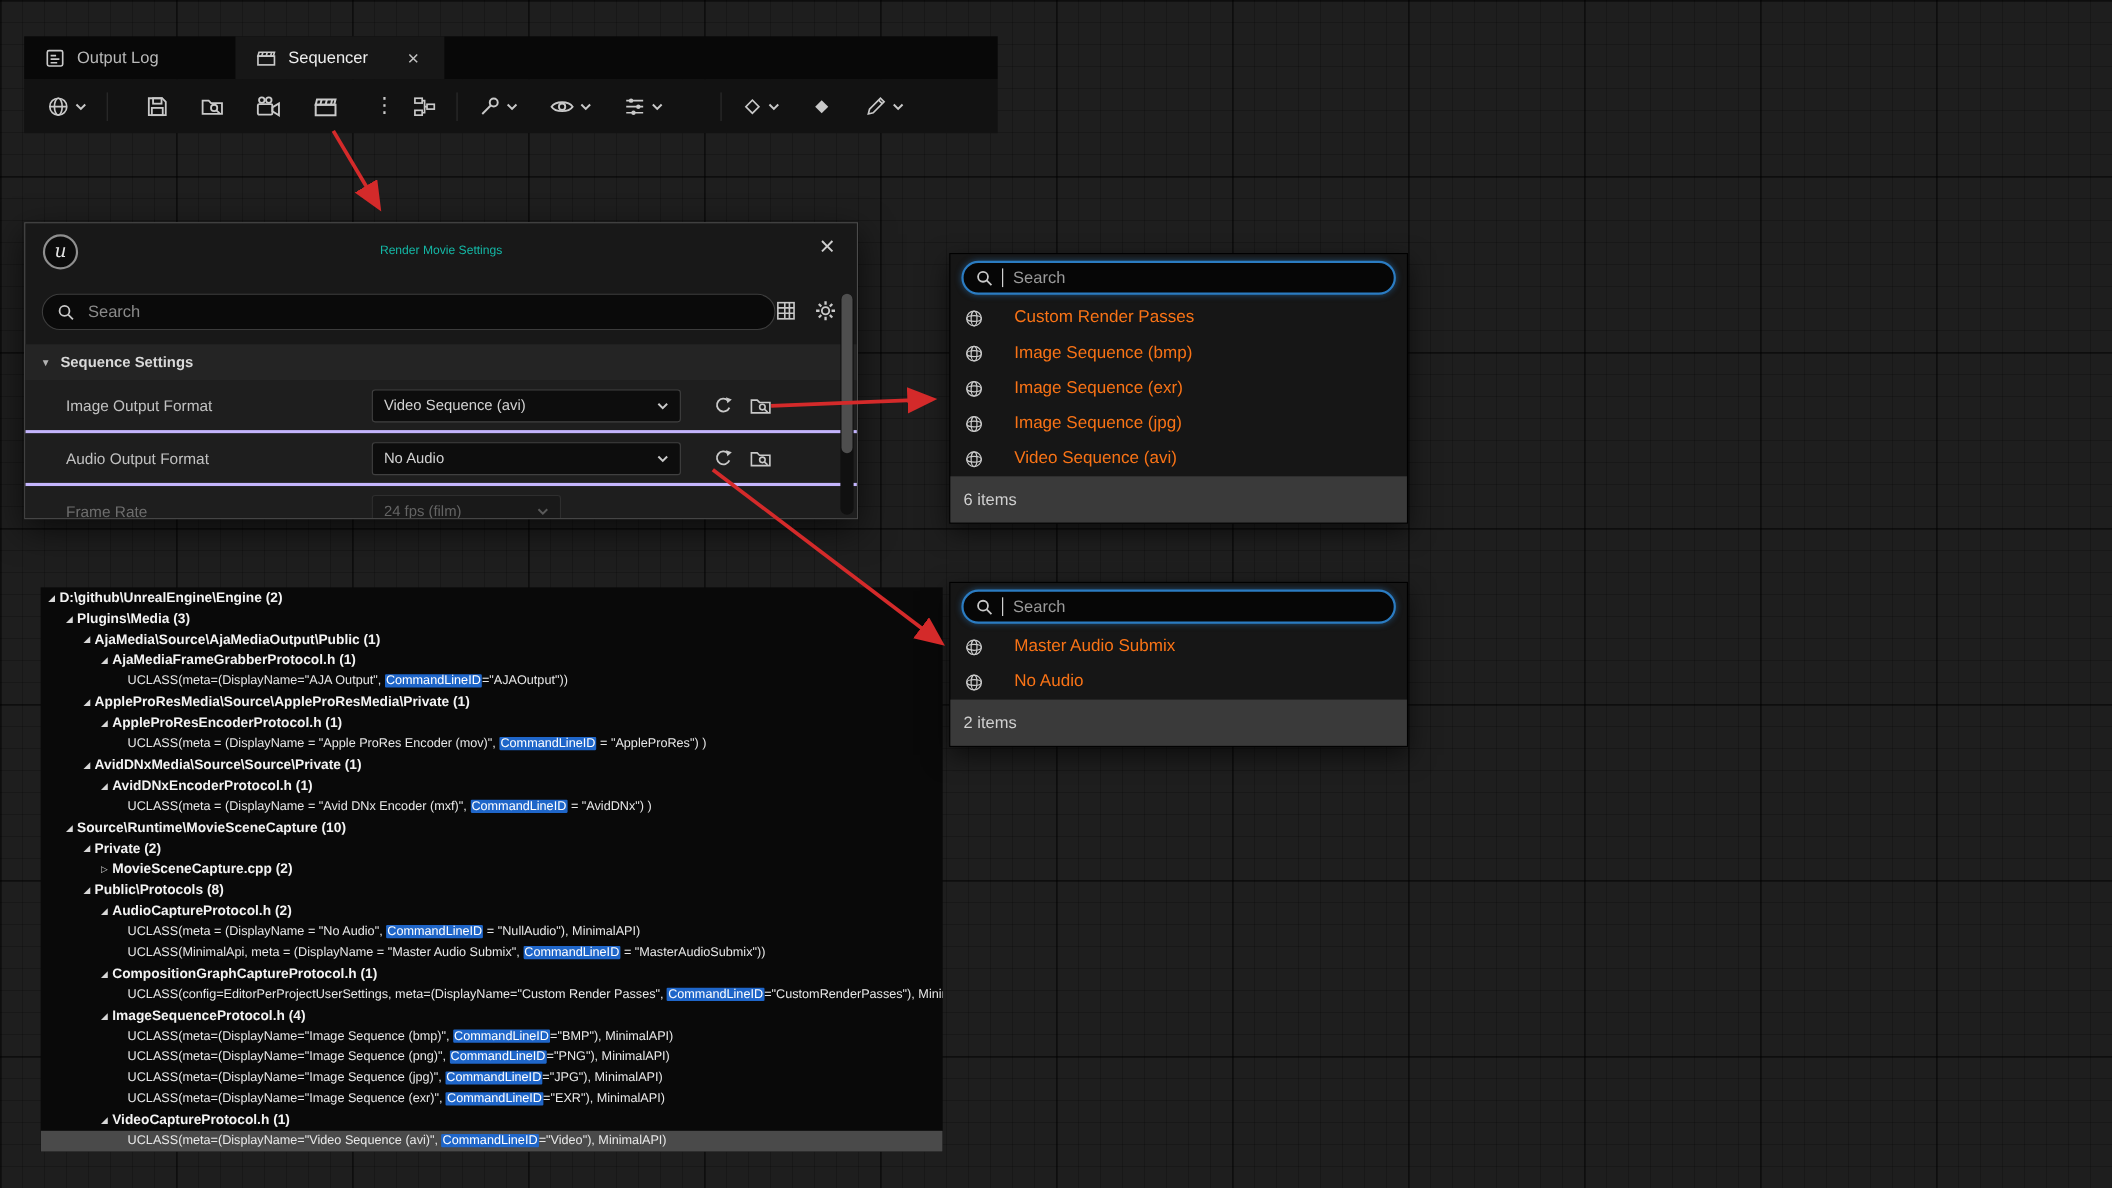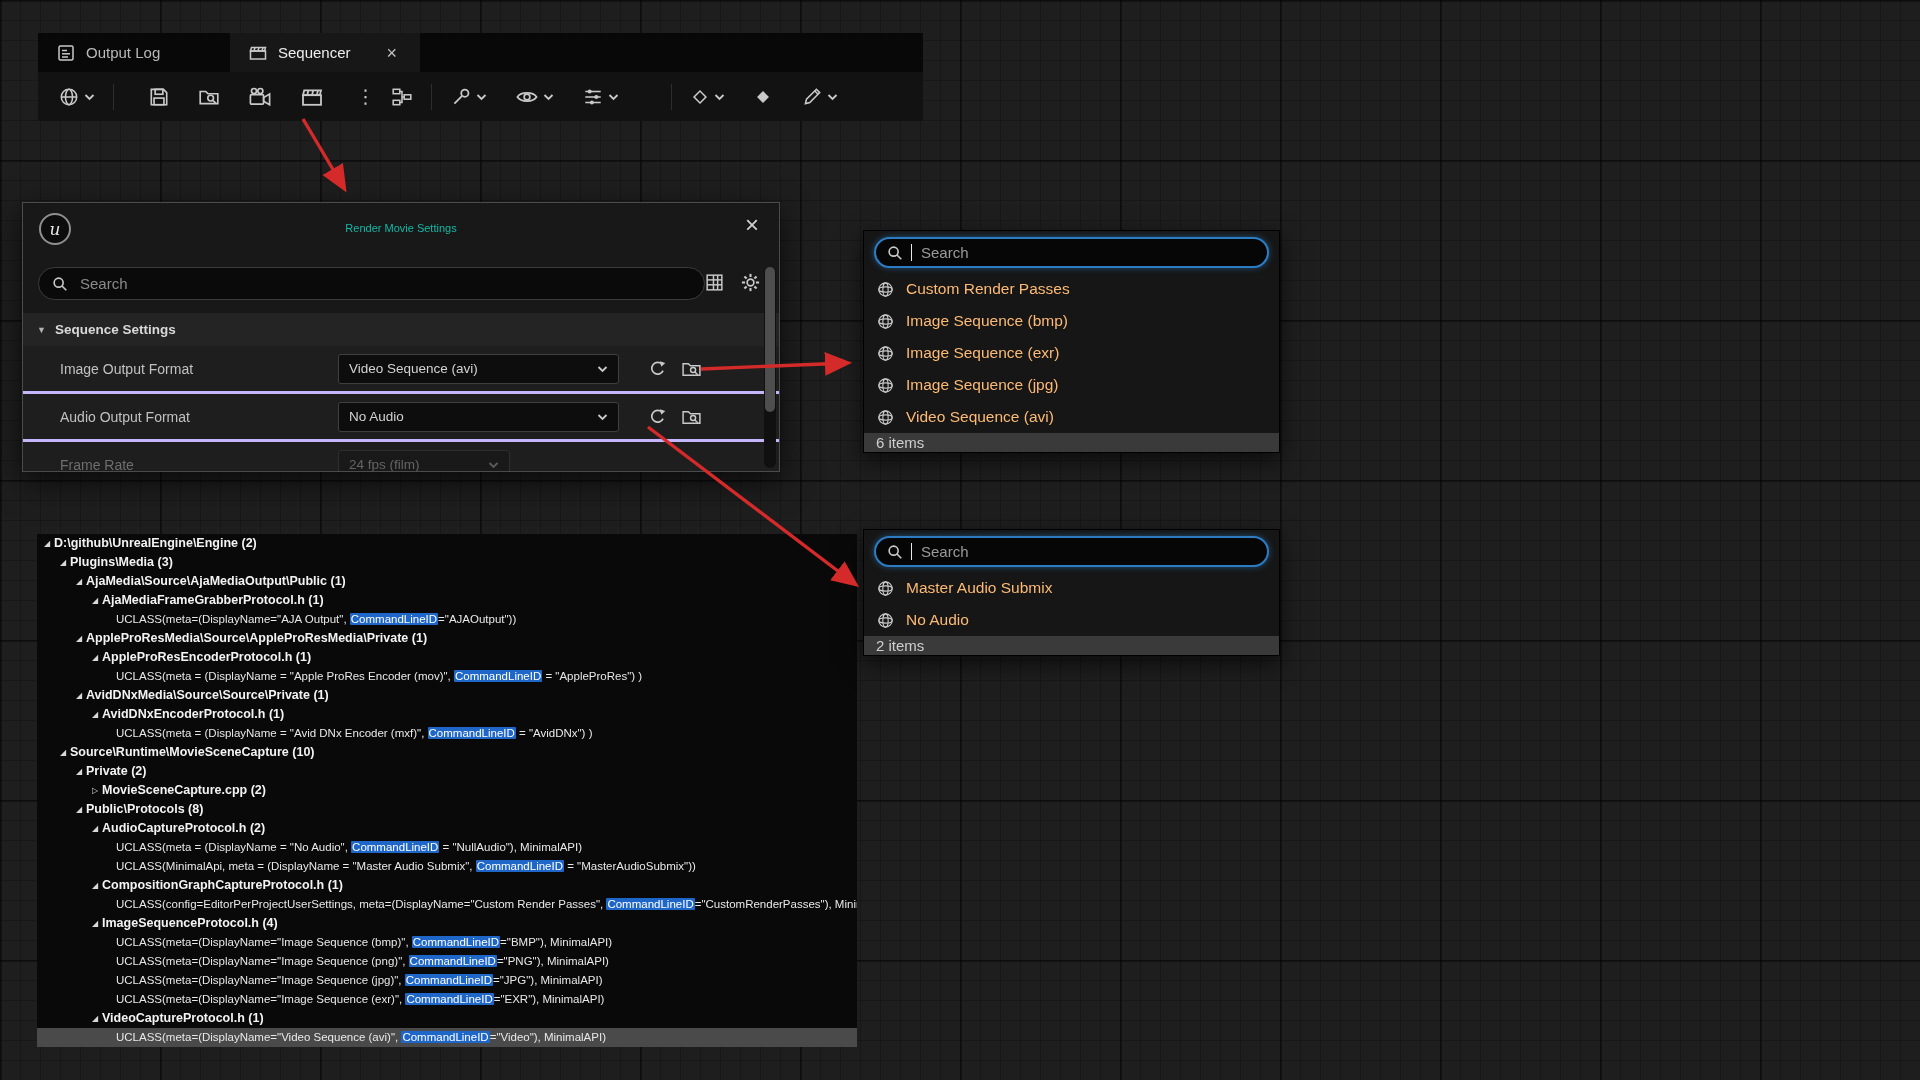--- a/index.html
+++ b/index.html
@@ -10,21 +10,21 @@
     background-image:
       linear-gradient(to right, rgba(0,0,0,.40) 2px, transparent 2px),
       linear-gradient(to bottom, rgba(0,0,0,.40) 2px, transparent 2px),
       linear-gradient(to right, rgba(0,0,0,.20) 1px, transparent 1px),
       linear-gradient(to bottom, rgba(0,0,0,.20) 1px, transparent 1px);
     background-size:160px 160px,160px 160px,20px 20px,20px 20px;
   }
   .icn{color:#c9c9c9;display:inline-flex;align-items:center;justify-content:center;}
   .icn svg{display:block;}
   
-  .panel{position:absolute;left:38px;top:33px;width:885px;z-index:10;}
+  .panel{position:absolute;left:22px;top:33px;width:885px;z-index:10;}
   .tabbar{height:39px;background:#080808;display:flex;align-items:stretch;}
   .tab{display:flex;align-items:center;gap:10px;padding:0 18px;color:#b9b9b9;font-size:15px;margin-right:2px;min-width:190px;box-sizing:border-box;}
   .tab.active{background:#171717;color:#ededed;}
   .tclose{margin-left:26px;color:#c3c3c3;font-size:18px;line-height:1;}
   .tabfill{flex:1;}
   .toolbar{height:49px;background:#121212;display:flex;align-items:center;padding:0 0 0 14px;}
   .tbtn{display:flex;align-items:center;gap:4px;padding:5px 6px;background:transparent;border:0;cursor:default;}
   .sep{width:1px;height:26px;background:#2d2d2d;margin:0 12px;flex:none;}
   .sep.wide{margin:0 12px 0 46px;}
   .dots{font-size:19px;color:#c9c9c9;line-height:1;padding:0 4px;}
@@ -60,22 +60,22 @@
   .dlg-scroll .thumb{position:absolute;left:1px;right:1px;top:0;height:145px;background:#4e4e4e;border-radius:6px;}
   
   .popup{position:absolute;width:417px;background:#161616;border:1px solid #000;z-index:10;box-shadow:0 8px 22px rgba(0,0,0,.6);box-sizing:border-box;}
   #format-popup{left:863px;top:230px;}
   #audio-popup{left:863px;top:529px;}
   .pill{margin:6px 10px 5px;height:31px;border-radius:16px;background:#060606;border:2px solid #2b7cc2;
     box-shadow:0 0 6px rgba(43,124,194,.55);display:flex;align-items:center;padding:0 10px;gap:7px;box-sizing:border-box;}
   .pill input{flex:1;background:transparent;border:0;outline:none;color:#d0d0d0;font-size:15px;font-family:inherit;min-width:0;}
   .pill input::placeholder{color:#9a9a9a;}
   .caretbar{width:1px;height:17px;background:#e8e8e8;flex:none;}
-  .plist .item{height:32px;display:flex;align-items:center;gap:11px;padding-left:12px;color:#fdba74;font-size:15.5px;text-align:center;}
-  .pfooter{height:19px;background:#3a3a3a;display:flex;align-items:center;padding-left:12px;color:#cfcfcf;font-size:15px;}
+  .plist .item{height:32px;display:flex;align-items:center;gap:27px;padding-left:12px;color:#f97316;font-size:15.5px;text-align:center;}
+  .pfooter{height:42px;background:#3a3a3a;display:flex;align-items:center;padding-left:12px;color:#cfcfcf;font-size:15px;}
   
   .codetree{position:absolute;left:37px;top:534px;width:820px;z-index:5;background:#090909;overflow:hidden;}
   .crow{height:19px;line-height:19px;white-space:nowrap;display:flex;align-items:center;box-sizing:border-box;}
   .crow .tri{width:14px;font-size:8px;color:#d8d8d8;text-align:center;flex:none;}
   .flabel{font-weight:bold;color:#f3f3f3;font-size:12.5px;}
   .codeline{font-size:11.5px;color:#e8e8e8;}
   .hl{background:#1f66c9;color:#fff;padding:0 1px;border-radius:1px;}
   .crow.selected{background:#4a4a4a;}
   .lvl0{padding-left:3px;}.lvl1{padding-left:19px;}.lvl2{padding-left:35px;}.lvl3{padding-left:51px;}
   .crow.code.lvl4{padding-left:79px;}

